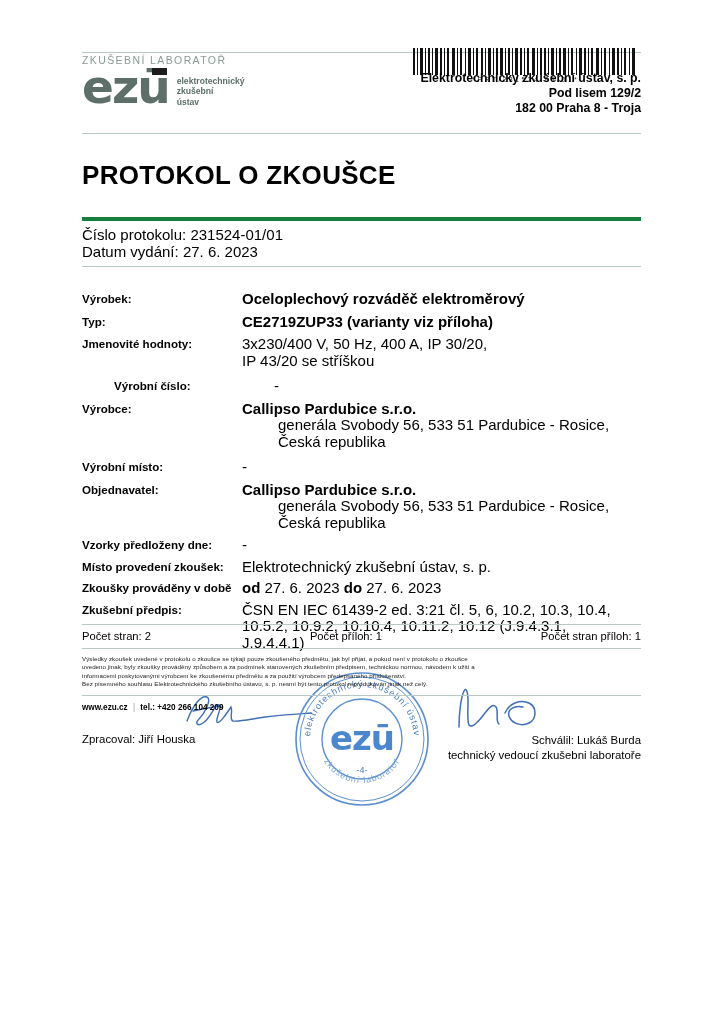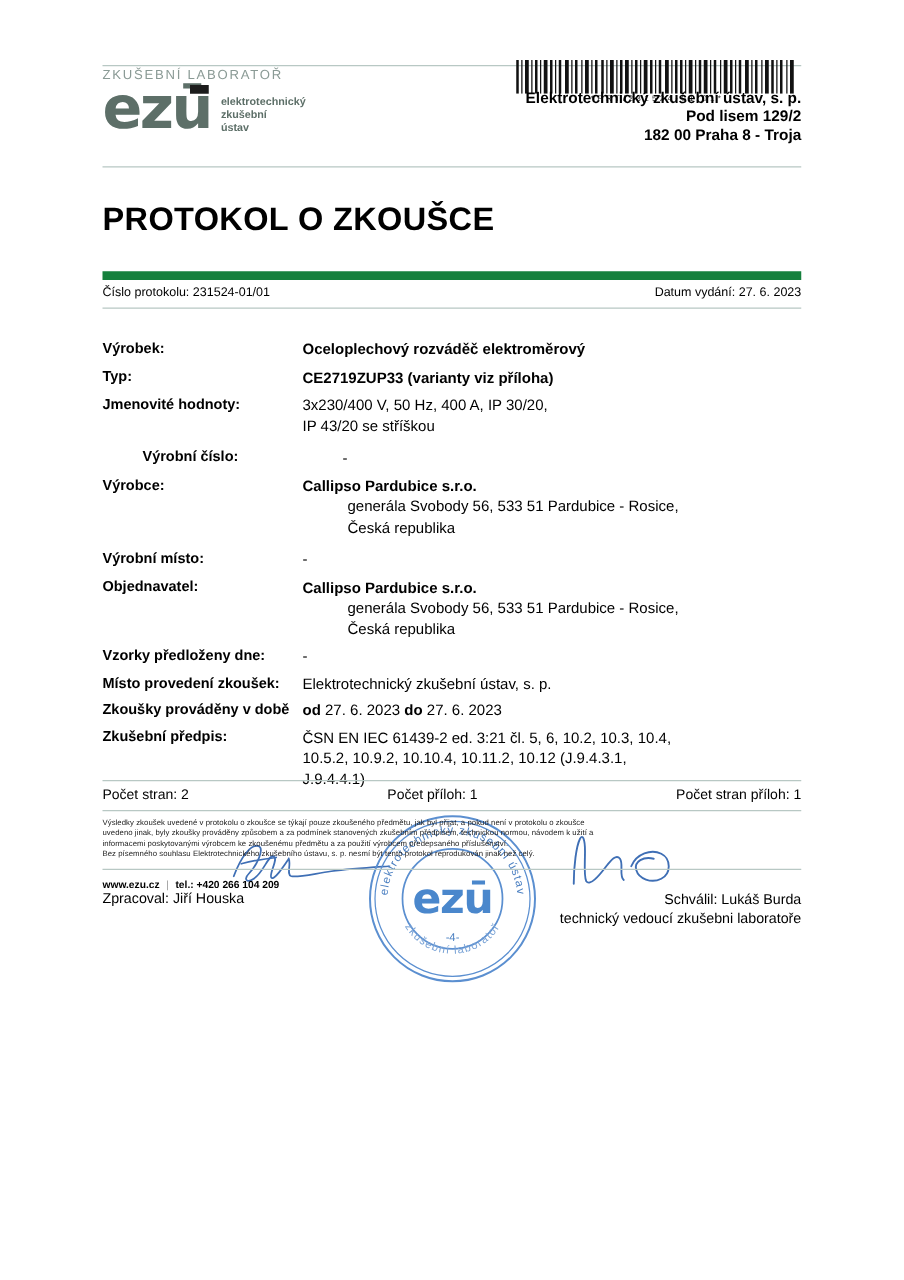--- a/index.html
+++ b/index.html
@@ -109,42 +109,43 @@
     font-weight: bold;
     letter-spacing: 0.3px;
     margin-top: 26px;
     margin-bottom: 26px;
   }
 
   
   .protocol-line {
     display: flex;
     justify-content: space-between;
-    font-size: 10px;
+    font-size: 15px;
     padding: 5px 0 6px 0;
-    border-top: 7px solid #15803d;
+    border-top: 4px solid #15803d;
     border-bottom: 1px solid #b8c8c4;
+    flex-direction: column;
   }
 
   
   .data-table {
     margin-top: 24px;
     width: 100%;
   }
   .data-row { display: flex; margin-bottom: 6px; }
   .data-row.tight { margin-bottom: 5px; }
   .data-label {
     width: 160px;
     flex: 0 0 160px;
     font-size: 11.6px;
     font-weight: bold;
     line-height: 16px;
   }
   .data-value {
-    font-size: 12px;
+    font-size: 15px;
     line-height: 16.5px;
   }
   .data-value.bold { font-weight: bold; }
   .data-value .b { font-weight: bold; }
   .sub { font-weight: normal; margin-left: 36px; }
 
   
   .sig-area {
     position: relative;
     margin-top: 22px;

